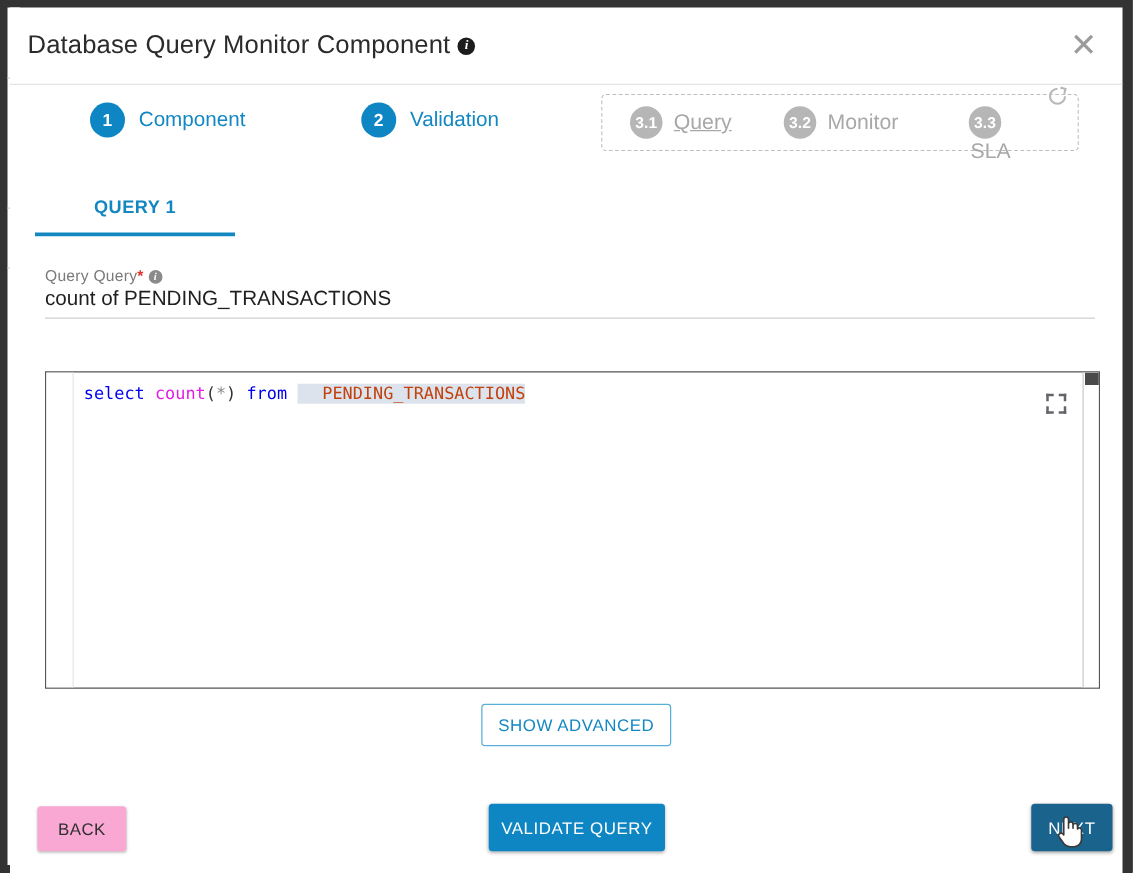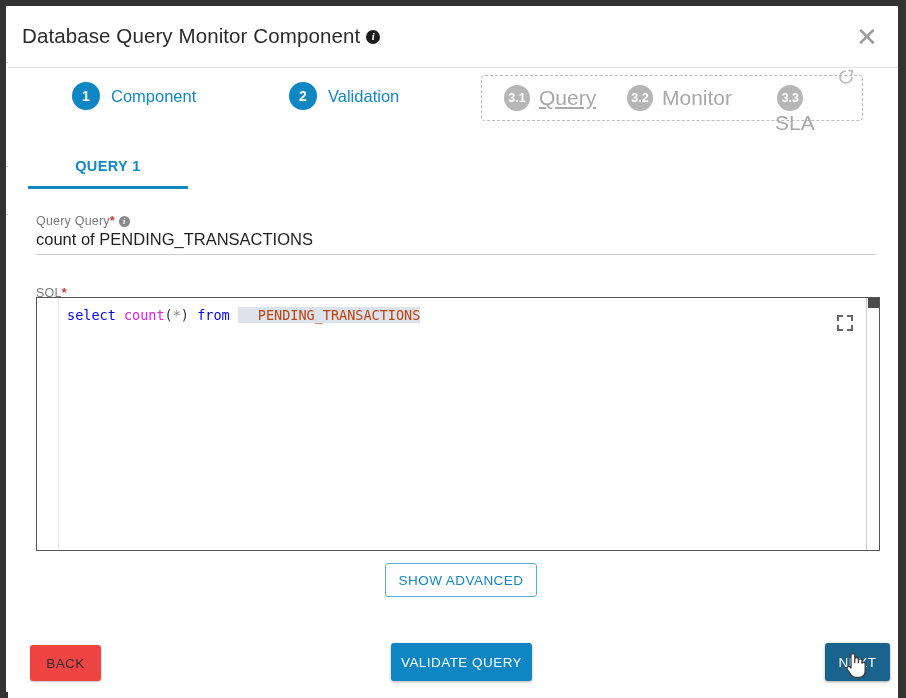--- a/index.html
+++ b/index.html
@@ -134,21 +134,21 @@
     border-radius: 50%;
     background: #b6b6b6;
     color: #ffffff;
     font-size: 12.5px;
     font-weight: bold;
     line-height: 26px;
     text-align: center;
     margin-right: 9px;
   }
   .substep .lbl {
-    font-size: 21px;
+    font-size: 17px;
     color: #a8a8a8;
   }
   .substep.current .lbl { text-decoration: underline; }
   #substep-query   { left: 22px; }
   #substep-mapping { left: 145px; }
   #substep-sla     { left: 293px; flex-direction: column; }
 
   #refresh-icon {
     position: absolute;
     right: 6px; top: -9px;
@@ -279,21 +279,21 @@
     font-size: 13.5px;
     letter-spacing: .45px;
     cursor: pointer;
   }
 
   
   #back-button {
     position: absolute;
     left: 22px; top: 639px;
     width: 71px; height: 36px;
-    background: #ef4444;
+    background: #f9a8d4;
     border: none;
     border-radius: 3px;
     color: #2f2f2f;
     font-family: "Liberation Sans", sans-serif;
     font-size: 13.5px;
     letter-spacing: .4px;
     cursor: pointer;
     box-shadow: 0 1px 2px rgba(0,0,0,.22);
   }
   #validate-query-button {
@@ -394,23 +394,20 @@
   <div id="tabbar">
     <div id="tab-query-1">QUERY 1</div>
   </div>
 
   <div id="form-area">
     <div class="field-label">
       <span>Query Query</span><span class="req">*</span><span class="info-dot gray">i</span>
     </div>
     <input id="query-name-input" type="text" value="count of PENDING_TRANSACTIONS" style="">
 
-    <div class="field-label" id="sql-label">
-      <span>SQL</span><span class="req">*</span>
-    </div>
   </div>
 
   <div id="sql-editor">
     <div id="sql-gutter"></div>
 
     <div id="sql-code"><span class="tok-kw">select</span><span class="tok-punc"> </span><span class="tok-fn">count</span><span class="tok-punc">(</span><span class="tok-star">*</span><span class="tok-punc">)</span><span class="tok-punc"> </span><span class="tok-kw">from</span><span class="tok-punc"> </span><span class="tok-tbl">PENDING_TRANSACTIONS</span></div>
 
     <div id="expand-icon">
       <span class="corner tl"></span>
         <span class="corner tr"></span>

